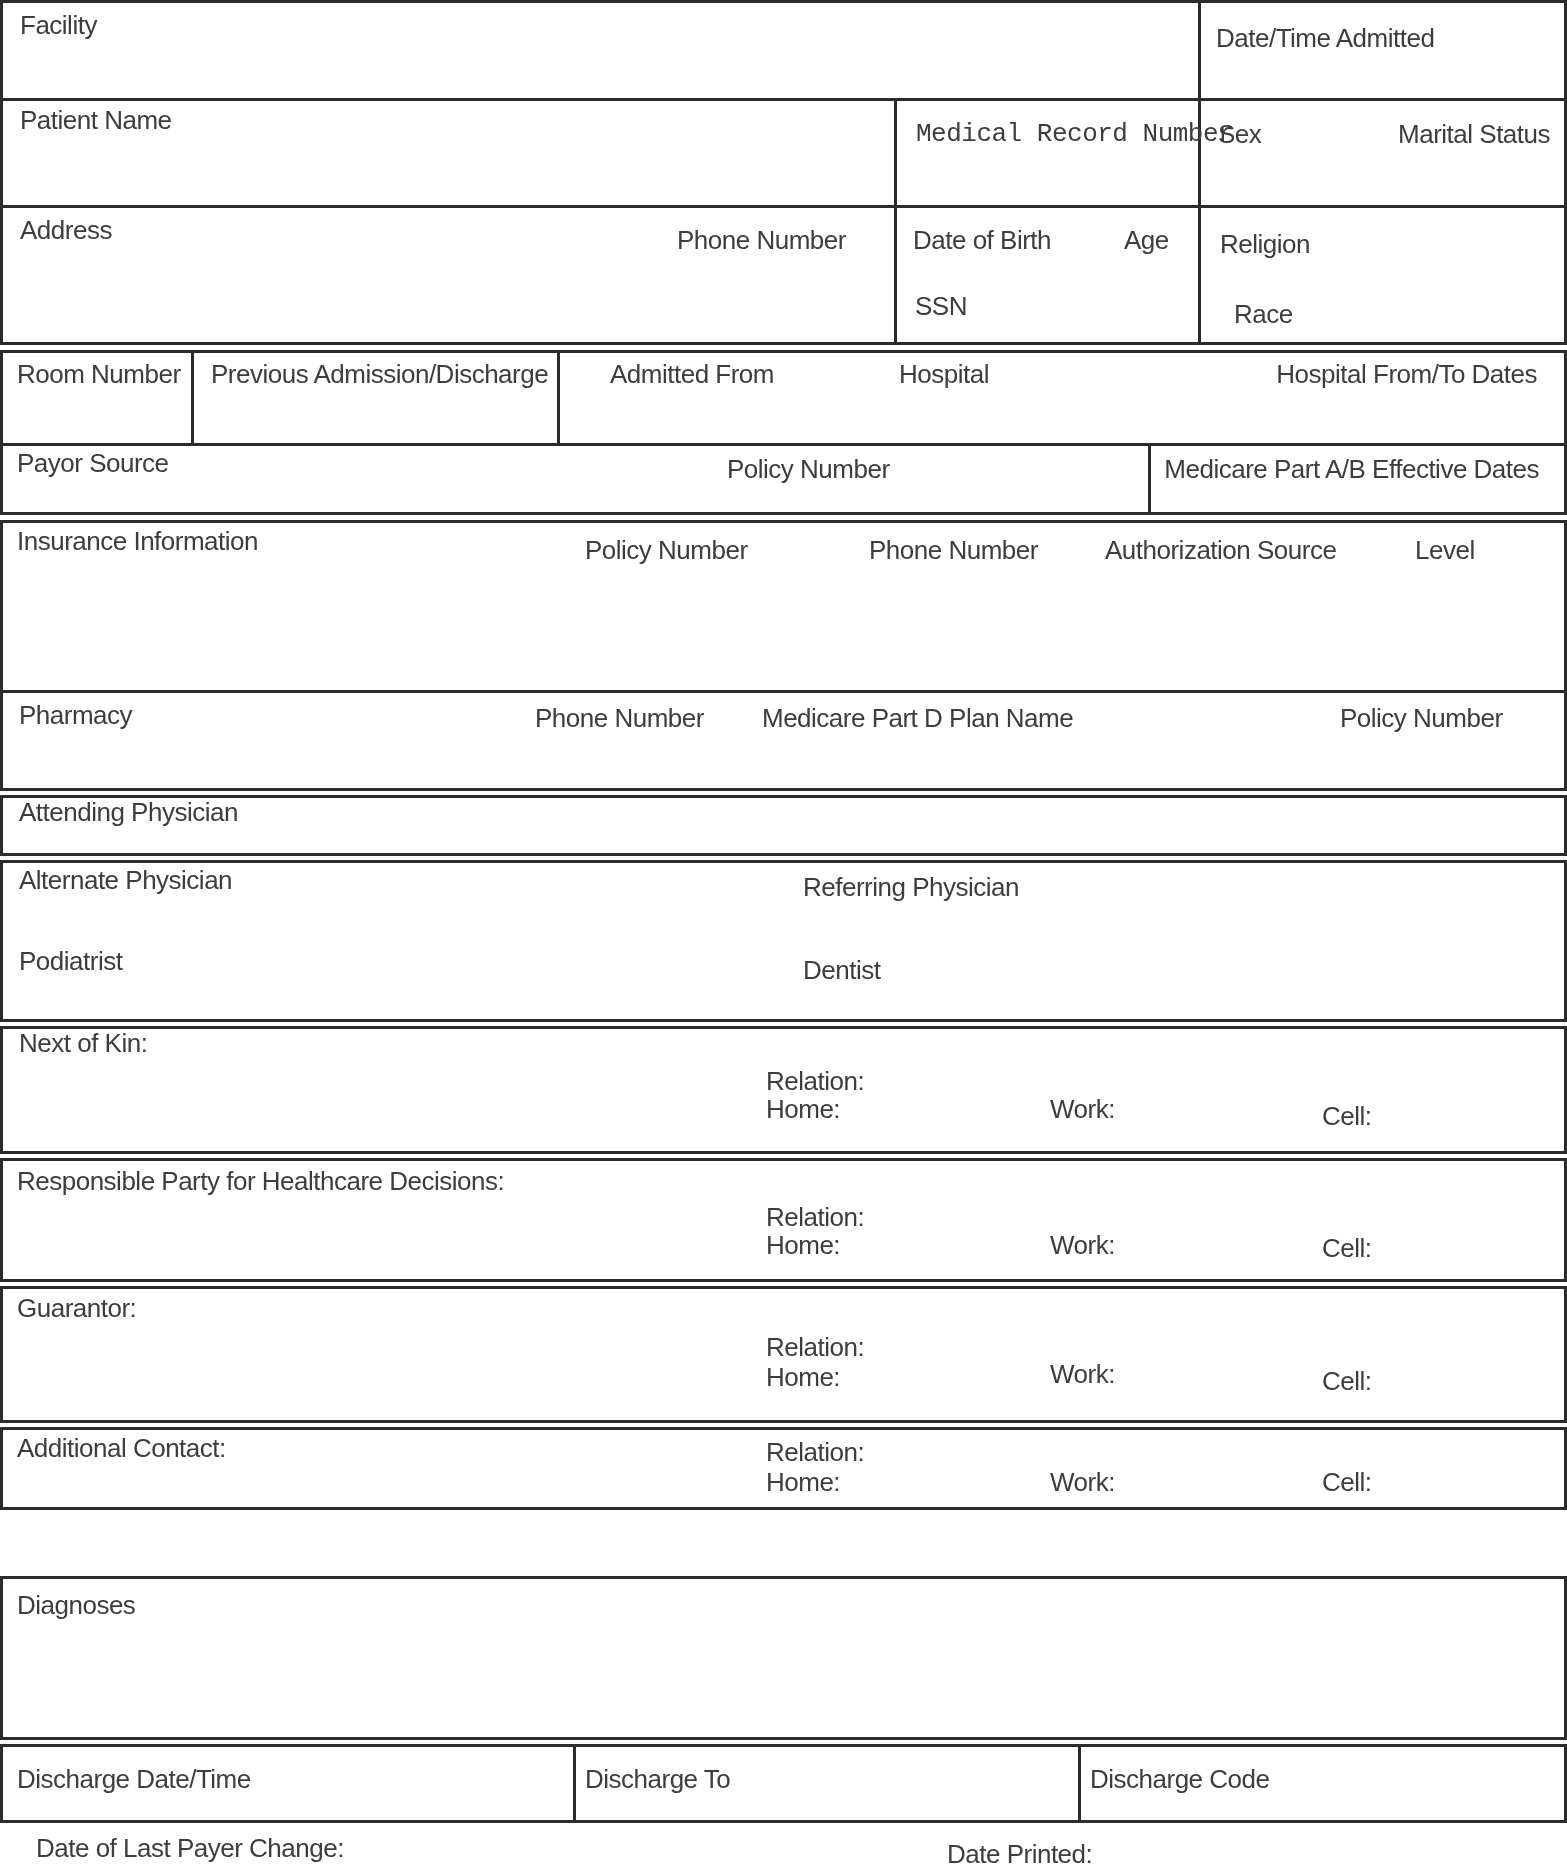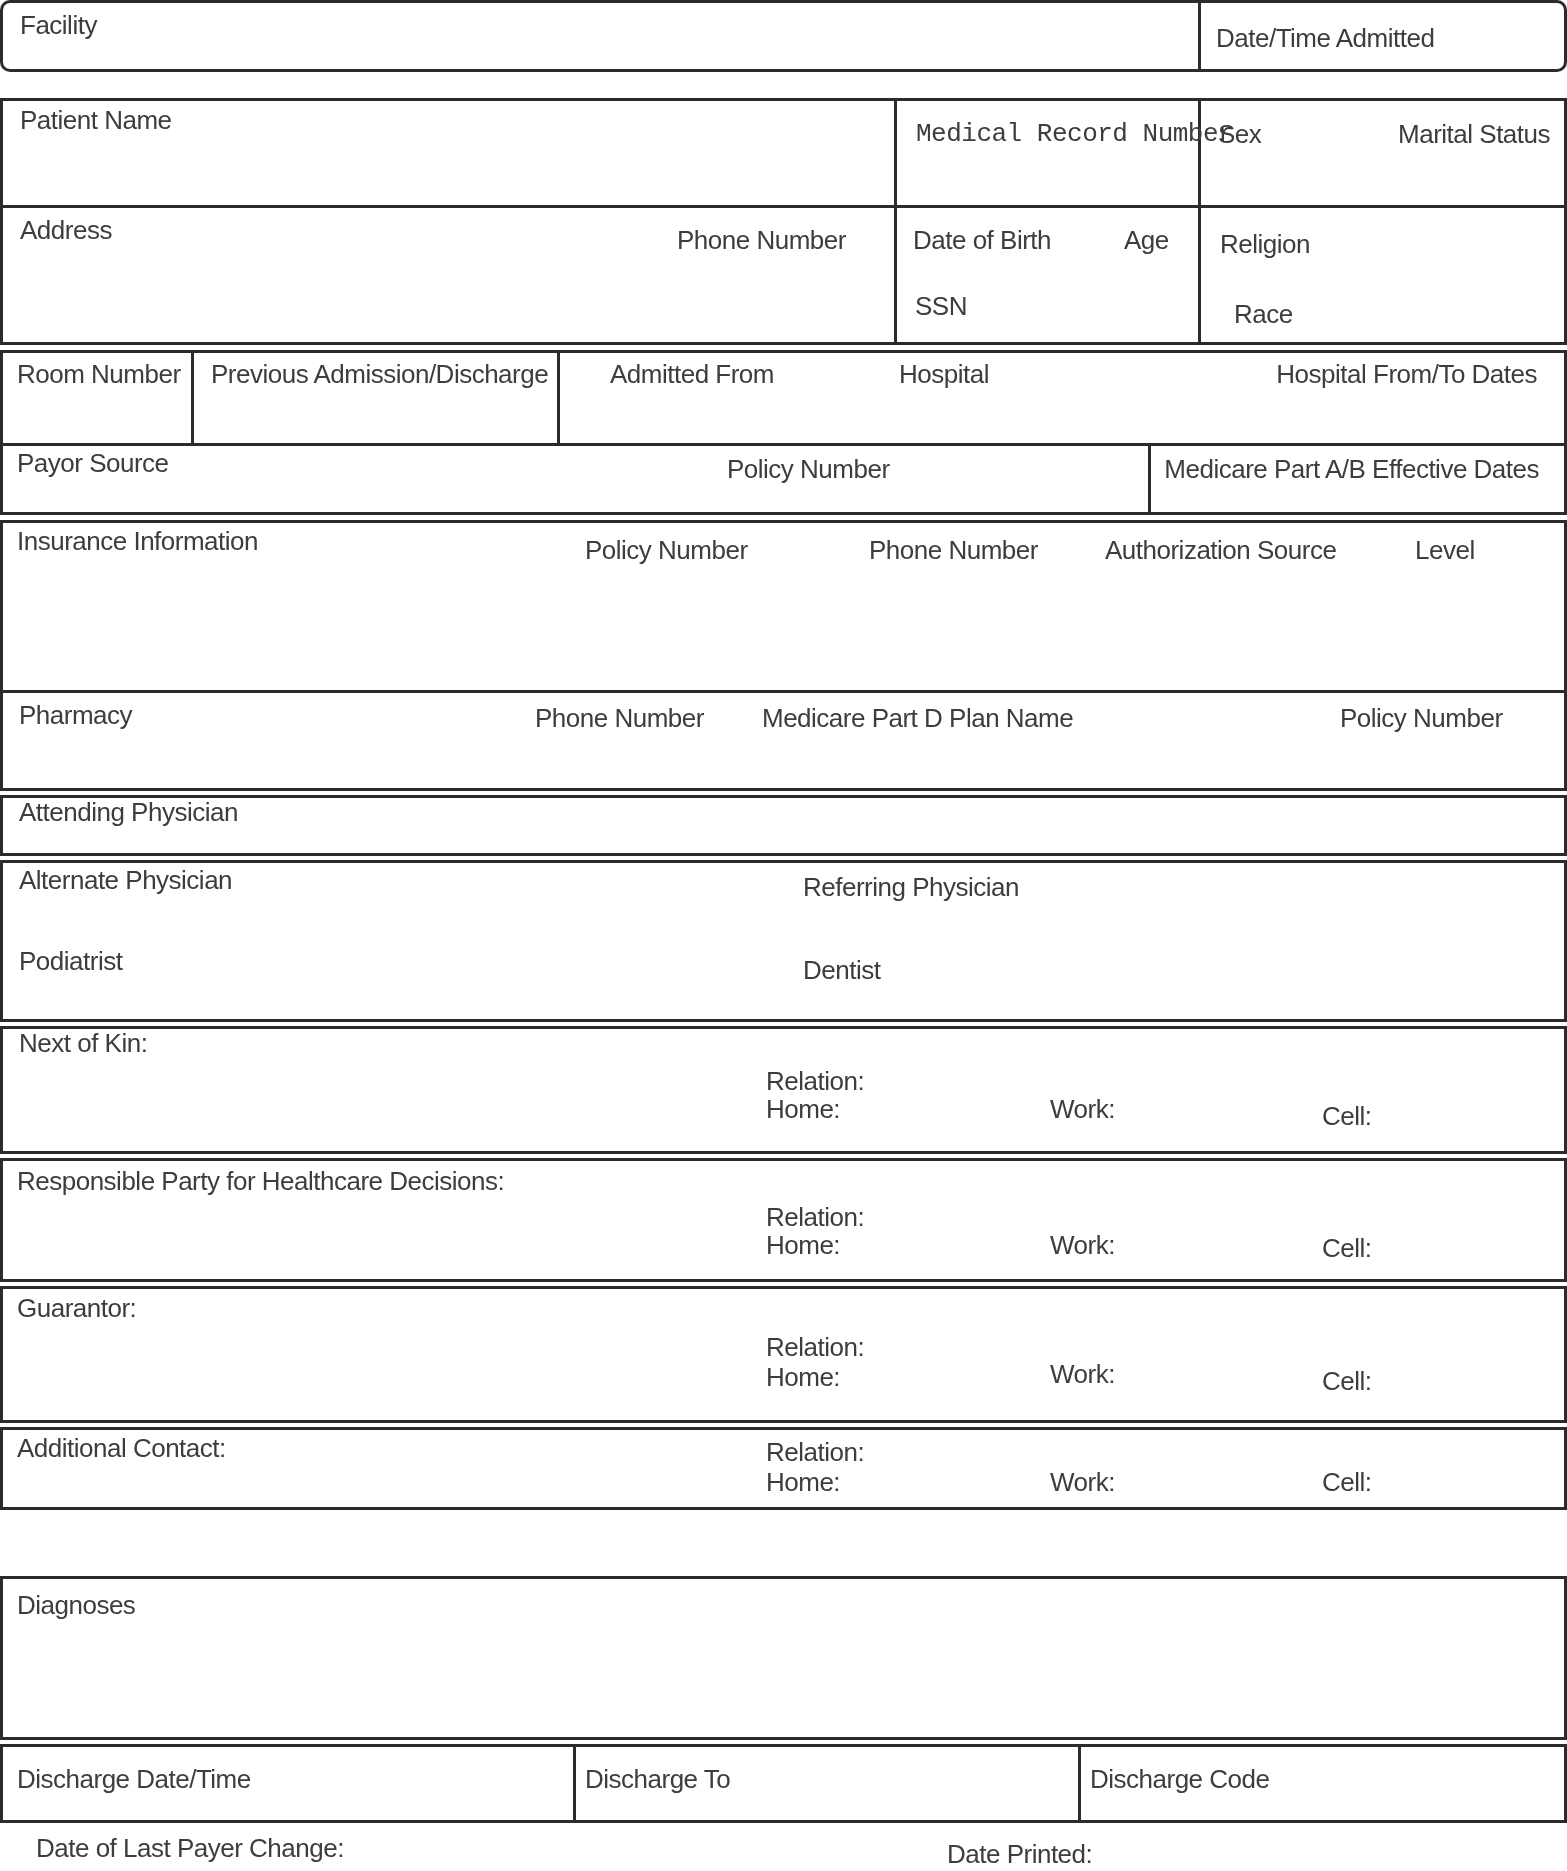--- a/index.html
+++ b/index.html
@@ -15,21 +15,21 @@
   }
   .vline{position:absolute;top:0;bottom:0;width:3px;background:#2b2b2b;}
   .lbl{position:absolute;white-space:nowrap;}
   .footer-lbl{position:absolute;white-space:nowrap;}
 </style>
 </head>
 <body>
 
 <div class="page">
 
-  <section class="box" style="top:0px;height:72px;border-radius:10px;">
+  <section class="box" style="top:0px;height:101px;">
     <div class="vline" style="left:1195px;"></div>
     <span class="lbl" style="left:17px;top:8px;">Facility</span>
     <span class="lbl" style="left:1213px;top:21px;">Date/Time Admitted</span>
   </section>
 
   <section class="box" style="top:98px;height:110px;">
     <div class="vline" style="left:891px;"></div>
     <div class="vline" style="left:1195px;"></div>
     <span class="lbl" style="left:17px;top:5px;">Patient Name</span>
     <span class="lbl" style="left:913px;top:19px;font-family:Liberation Mono, monospace;">Medical Record Number</span>

